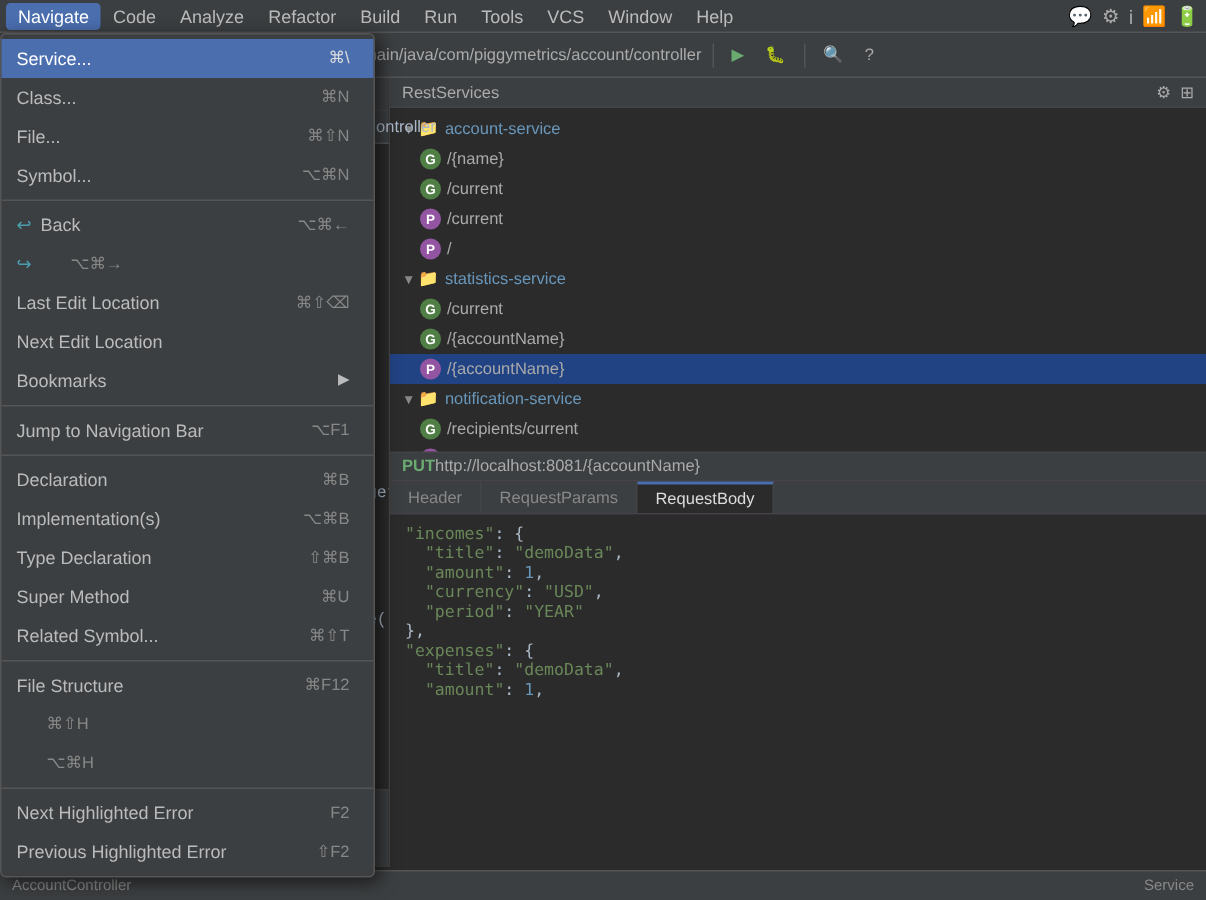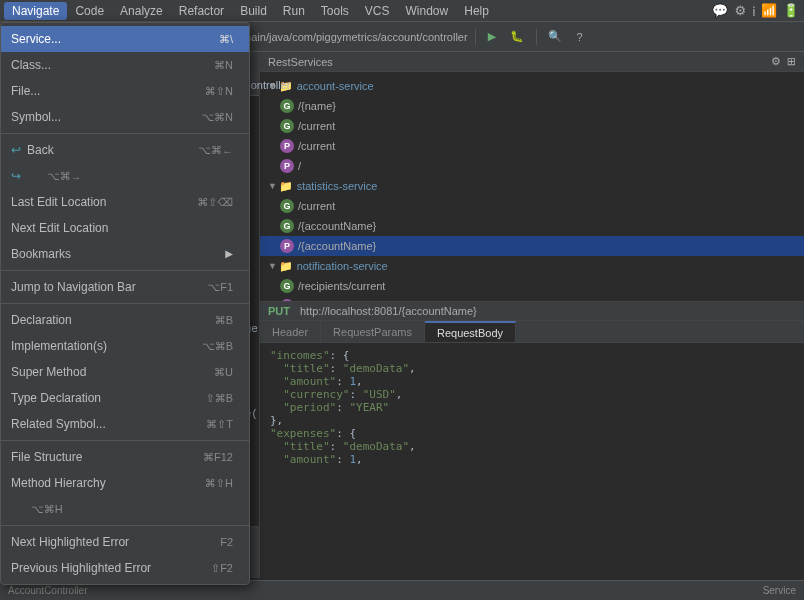--- a/index.html
+++ b/index.html
@@ -228,21 +228,21 @@
 
     
     .http-bar {
       background: #3c3f41;
       padding: 3px 8px;
       font-size: 11px;
       color: #aaa;
       border-bottom: 1px solid #444;
       display: flex;
       align-items: center;
-      gap: 10px;
+      gap: 0;
     }
     .http-method {
       color: #6aab72;
       font-weight: bold;
       font-size: 11px;
     }
     .http-url { color: #aaa; font-size: 11px; }
 
     
     .panel-tabs {
@@ -655,40 +655,39 @@
 
     <div class="dd-item">
       <span class="dd-label">Declaration</span>
       <span class="dd-shortcut">⌘B</span>
     </div>
     <div class="dd-item">
       <span class="dd-label">Implementation(s)</span>
       <span class="dd-shortcut">⌥⌘B</span>
     </div>
     <div class="dd-item">
+      <span class="dd-label">Type Declaration</span>
+      <span class="dd-shortcut">⇧⌘B</span>
+    </div>
+    <div class="dd-item">
       <span class="dd-label">Super Method</span>
       <span class="dd-shortcut">⌘U</span>
     </div>
     <div class="dd-item">
-      <span class="dd-label">Type Declaration</span>
-      <span class="dd-shortcut">⇧⌘B</span>
-    </div>
-    <div class="dd-item">
       <span class="dd-label">Related Symbol...</span>
       <span class="dd-shortcut">⌘⇧T</span>
     </div>
 
     <div class="dd-separator"></div>
 
     <div class="dd-item">
       <span class="dd-label">File Structure</span>
       <span class="dd-shortcut">⌘F12</span>
     </div>
     <div class="dd-item">
-      <span class="dd-label">Method Hierarchy</span>
       <span class="dd-shortcut">⌘⇧H</span>
     </div>
     <div class="dd-item">
       <span class="dd-shortcut">⌥⌘H</span>
     </div>
 
     <div class="dd-separator"></div>
 
     <div class="dd-item">
       <span class="dd-label">Next Highlighted Error</span>

